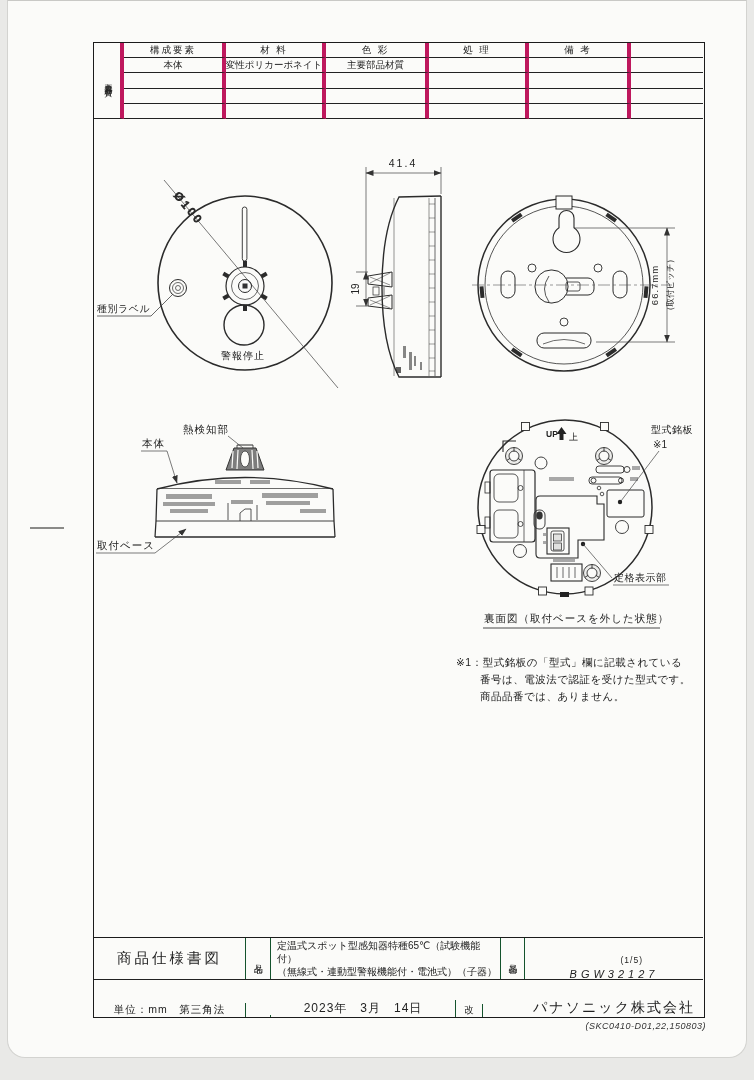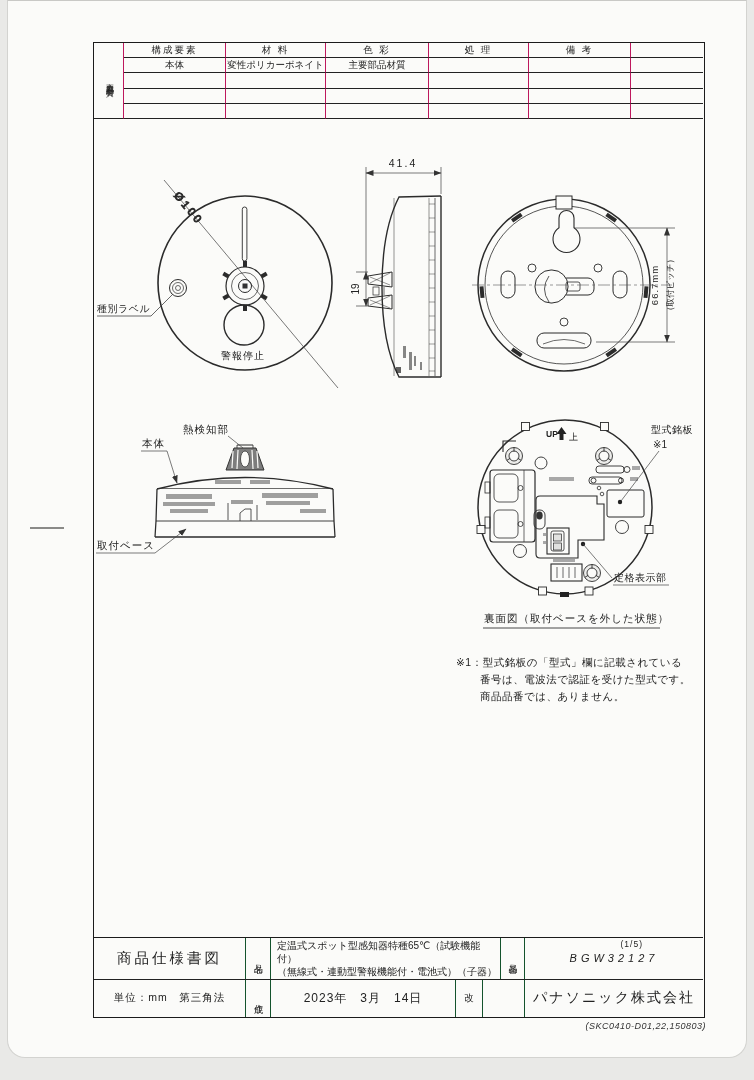--- a/index.html
+++ b/index.html
@@ -8,32 +8,32 @@
   .paper { position:absolute; left:7px; top:0; width:740px; height:1058px; background:#fbfbf9; border:1px solid #d3d3d0; border-top-color:#c9c9c6; border-radius:0 0 18px 18px; }
   .regmark { position:absolute; left:30px; top:527px; width:34px; height:2px; background:#8a8a88; }
   .frame { position:absolute; left:93px; top:42px; width:612px; height:976px; border:1.5px solid #1b1b1b; }
   svg.art { position:absolute; left:0; top:0; width:754px; height:1080px; pointer-events:none; }
   svg.art text { fill:#222; font-family:"Liberation Sans","DejaVu Sans",sans-serif; }
 
   
   .mat-table { position:absolute; left:0; top:0; width:609px; height:76px; display:grid;
     grid-template-columns:30px 102px 100px 103px 100px 102px 72px;
     grid-template-rows:repeat(5,15.2px); }
-  .mt-cell { border-right:1px solid #be185d; border-bottom:1px solid #222; display:flex; align-items:center; justify-content:center; font-size:9.5px; overflow:hidden; white-space:nowrap; }
+  .mt-cell { border-right:4px solid #be185d; border-bottom:1px solid #222; display:flex; align-items:center; justify-content:center; font-size:9.5px; overflow:hidden; white-space:nowrap; }
   .mt-cell.lastcol { border-right:none; }
   .mt-side { grid-row:1/6; writing-mode:vertical-rl; text-orientation:upright; font-size:8px; letter-spacing:1px; justify-content:center; }
   .mt-head { font-size:9.5px; letter-spacing:2px; }
 
   
   .title-block { position:absolute; left:0; bottom:0; width:609px; height:80px; border-top:1.5px solid #1b1b1b; display:flex; flex-direction:column; }
   .tb-row { display:flex; width:100%; }
   .tb-row1 { height:41.5px; border-bottom:1px solid #222; }
-  .tb-row2 { flex:1; }
+  .tb-row2 { flex:1;align-items:flex-end; }
   .tb-cell { border-right:1px solid #14532d; display:flex; align-items:center; justify-content:center; overflow:hidden; }
-  .tb-cell.lastcol { border-right:none; }
+  .tb-cell.lastcol { border-right:none;margin-top:16px; }
   .tb-vlabel { writing-mode:vertical-rl; text-orientation:upright; font-size:9px; letter-spacing:1px; }
   .doc-type { font-size:14.5px; letter-spacing:3px; }
   .unit-note { font-size:10.5px; letter-spacing:1px; }
   .pname { flex-direction:column; align-items:flex-start; justify-content:center; padding-left:6px; font-size:10px; line-height:13px; letter-spacing:0; }
   .pnum-cell { position:relative; flex-direction:column; justify-content:flex-start; }
   .sheet-no { position:absolute; top:1px; right:60px; font-size:8.5px; letter-spacing:1px; }
   .pnum { margin-top:14px; font-size:11px; letter-spacing:4px;font-style:italic; }
   .date-cell { font-size:12px; letter-spacing:1px; }
   .rev-cell { font-size:9.5px; }
   .company { font-size:14px; letter-spacing:2px; }

